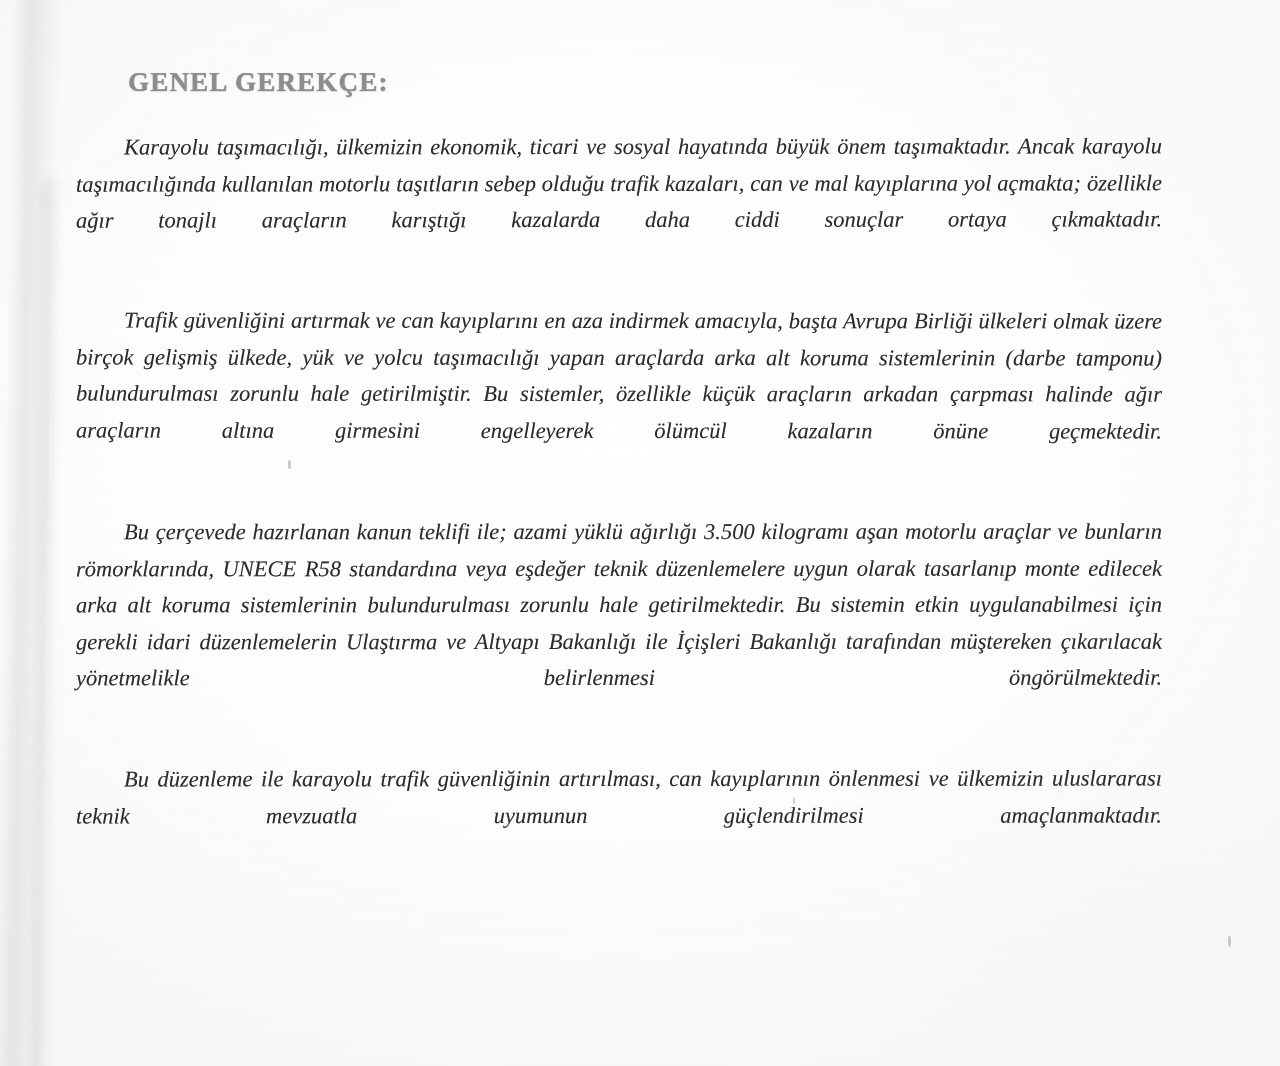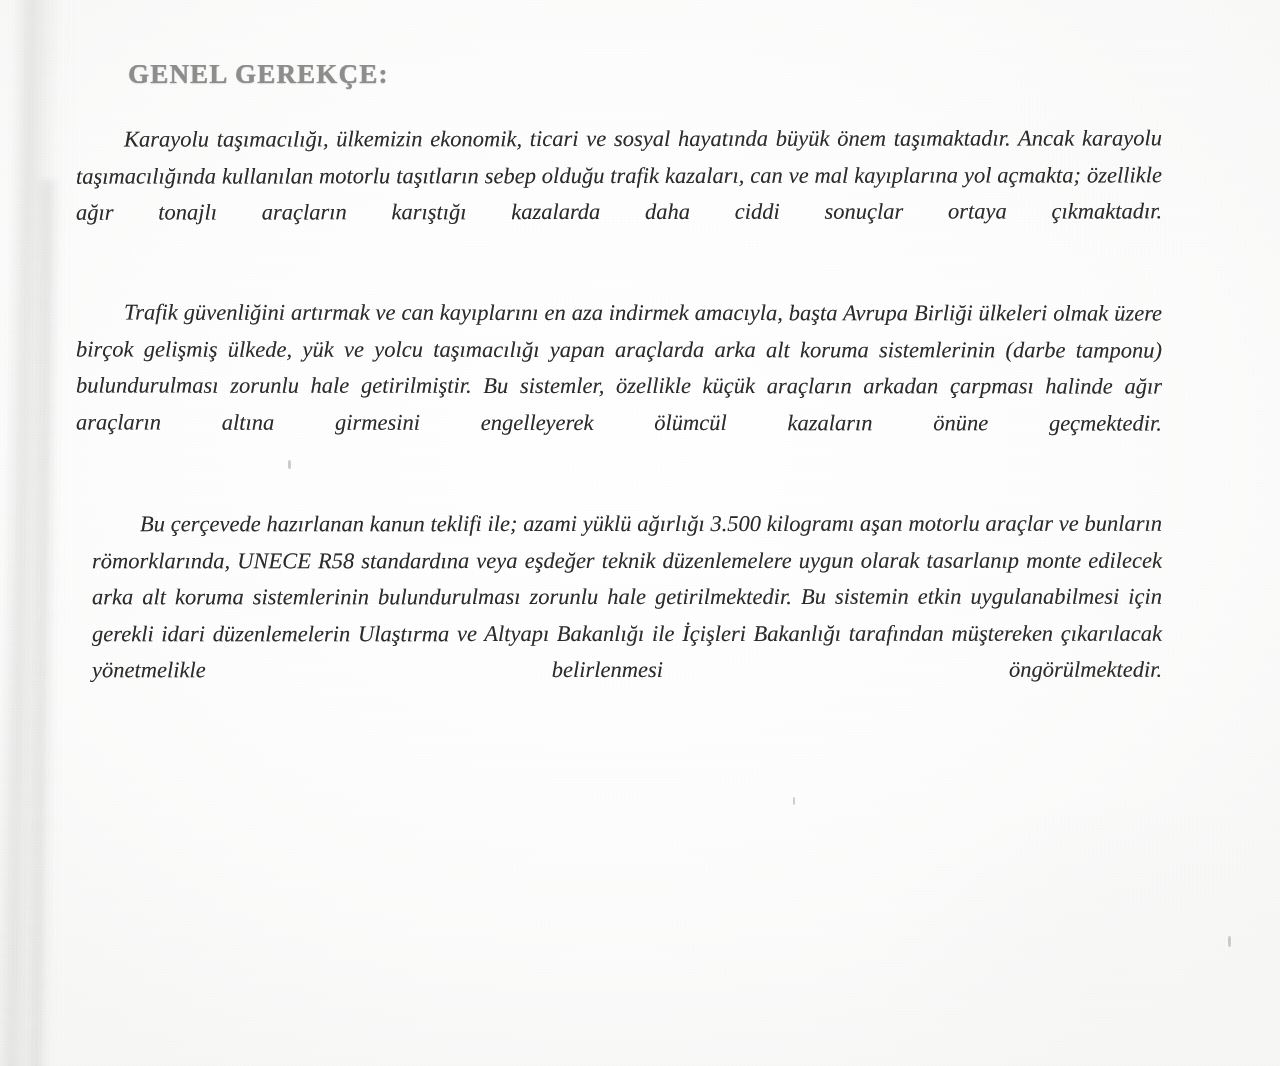--- a/index.html
+++ b/index.html
@@ -91,21 +91,21 @@
     position: absolute;
     background: #b9b9b6;
     pointer-events: none;
     border-radius: 40%;
     opacity: .75;
   }
 
   
   .doc {
     position: absolute;
-    top: 8px;
+    top: 16px;
     left: 0;
     width: 1280px;
     height: 870px;
     padding: 0;
   }
 
   .doc-title {
     position: absolute;
     left: 128px;
     top: 33px;
@@ -144,21 +144,21 @@
   
   p.para::after {
     content: "";
     display: inline-block;
     width: 100%;
   }
 
   
   p.p1 { transform: rotate(-0.07deg); }
   p.p2 { transform: rotate(0.05deg);  }
-  p.p3 { transform: rotate(-0.04deg); margin-left: 16px; }
+  p.p3 { transform: rotate(-0.04deg); }
   p.p4 { transform: rotate(0.06deg);  }
   p.p5 { transform: rotate(-0.05deg); }
 </style>
 </head>
 <body>
 
 <div class="scan-page">
 
   <div class="scan-corner-tr"></div>
   <div class="scan-corner-br"></div>
@@ -171,16 +171,17 @@
   <div class="speck" style="left:793px; top:797px; width:2px; height:8px;"></div>
 
   <div class="doc">
 
     <h1 class="doc-title">GENEL GEREKÇE:</h1>
 
     <div class="body-block">
       <p class="para p1">Karayolu taşımacılığı, ülkemizin ekonomik, ticari ve sosyal hayatında büyük önem taşımaktadır. Ancak karayolu taşımacılığında kullanılan motorlu taşıtların sebep olduğu trafik kazaları, can ve mal kayıplarına yol açmakta; özellikle ağır tonajlı araçların karıştığı kazalarda daha ciddi sonuçlar ortaya çıkmaktadır.</p>
       <p class="para p2">Trafik güvenliğini artırmak ve can kayıplarını en aza indirmek amacıyla, başta Avrupa Birliği ülkeleri olmak üzere birçok gelişmiş ülkede, yük ve yolcu taşımacılığı yapan araçlarda arka alt koruma sistemlerinin (darbe tamponu) bulundurulması zorunlu hale getirilmiştir. Bu sistemler, özellikle küçük araçların arkadan çarpması halinde ağır araçların altına girmesini engelleyerek ölümcül kazaların önüne geçmektedir.</p>
       <p class="para p3">Bu çerçevede hazırlanan kanun teklifi ile; azami yüklü ağırlığı 3.500 kilogramı aşan motorlu araçlar ve bunların römorklarında, UNECE R58 standardına veya eşdeğer teknik düzenlemelere uygun olarak tasarlanıp monte edilecek arka alt koruma sistemlerinin bulundurulması zorunlu hale getirilmektedir. Bu sistemin etkin uygulanabilmesi için gerekli idari düzenlemelerin Ulaştırma ve Altyapı Bakanlığı ile İçişleri Bakanlığı tarafından müştereken çıkarılacak yönetmelikle belirlenmesi öngörülmektedir.</p>
+      <p class="para p5">Bu düzenleme ile karayolu trafik güvenliğinin artırılması, can kayıplarının önlenmesi ve ülkemizin uluslararası teknik mevzuatla uyumunun güçlendirilmesi amaçlanmaktadır.</p>
     </div>
 
   </div>
 </div>
 
 </body></html>

